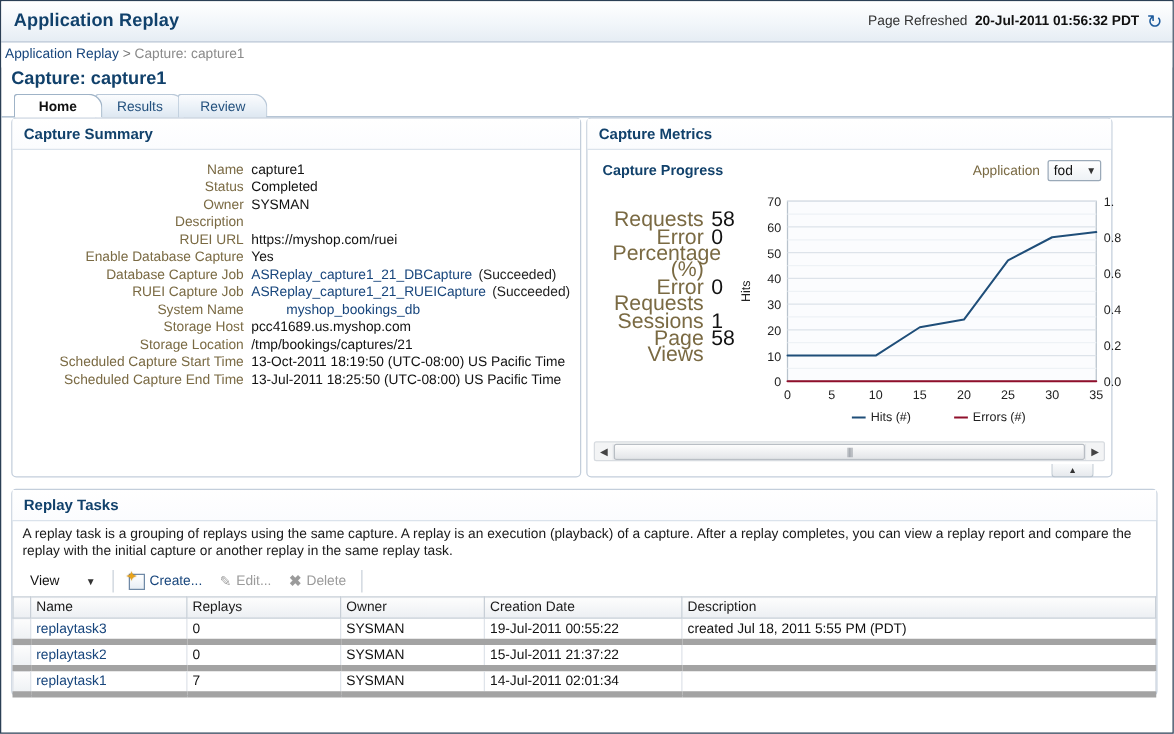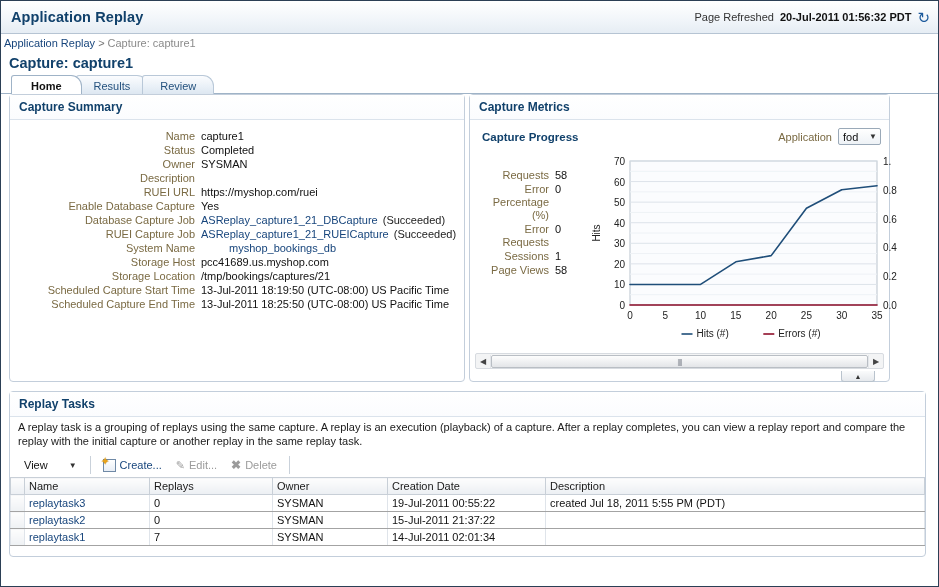--- a/index.html
+++ b/index.html
@@ -138,22 +138,22 @@
     border:1px solid #9aa9b8; border-radius:2px;
     background:linear-gradient(to bottom,#ffffff,#eef2f6);
     font-size:11px; color:#111;
     padding:0 3px 0 4px; cursor:pointer;
   }
   .caret { font-size:8px; color:#333; }
 
   .chart-wrap { position:relative; margin-top:8px; height:200px; }
 
   .metrics-list {
-    position:absolute; left:6px; top:16px; width:112px;
-    font-size:11px;
+    position:absolute; left:20px; top:16px; width:112px;
+    font-size:17px;
   }
   .ml-row { display:flex; align-items:flex-start; margin-bottom:1px; }
   .ml-key {
     width:79px; text-align:right; color:#7a6a43; padding-right:6px; line-height:13px;
   }
   .ml-val { color:#111; line-height:13px; }
 
   .plot-area { position:absolute; left:120px; top:0; right:0; height:200px; }
 
   
@@ -216,21 +216,21 @@
   .rt-table { width:100%; border-collapse:collapse; font-size:11px; margin-top:1px; }
   .rt-table th {
     background:linear-gradient(to bottom,#fdfdfd,#eceff3);
     border:1px solid #c8cfd7;
     border-left:none;
     font-weight:normal; text-align:left;
     color:#1a1a1a; padding:2px 4px; height:17px;
   }
   .rt-table th.gutter { width:14px; border-left:1px solid #c8cfd7; }
   .rt-table td {
-    border-bottom:1px solid #a3a3a3;
+    border-bottom:5px solid #a3a3a3;
     border-right:1px solid #dfe4ea;
     padding:2px 4px; height:17px; color:#111;
   }
   .rt-table td.gutter {
     width:14px;
     background:linear-gradient(to bottom,#fdfdfd,#eef1f4);
     border-left:1px solid #dfe4ea;
   }
   .rt-table td a { color:#17457c; text-decoration:none; }
   .col-name { width:125px; }
@@ -323,21 +323,21 @@
             <tr>
               <td class="kv-key">Storage Host</td>
               <td class="kv-val">pcc41689.us.myshop.com</td>
             </tr>
             <tr>
               <td class="kv-key">Storage Location</td>
               <td class="kv-val">/tmp/bookings/captures/21</td>
             </tr>
             <tr>
               <td class="kv-key">Scheduled Capture Start Time</td>
-              <td class="kv-val">13-Jul-2011 18:19:50 (UTC-08:00) US Pacific Time</td>
+              <td class="kv-val">13-Oct-2011 18:19:50 (UTC-08:00) US Pacific Time</td>
             </tr>
             <tr>
               <td class="kv-key">Scheduled Capture End Time</td>
               <td class="kv-val">13-Jul-2011 18:25:50 (UTC-08:00) US Pacific Time</td>
             </tr>
           </tbody>
         </table>
       </div>
 
       <div class="panel" id="metrics-panel">

